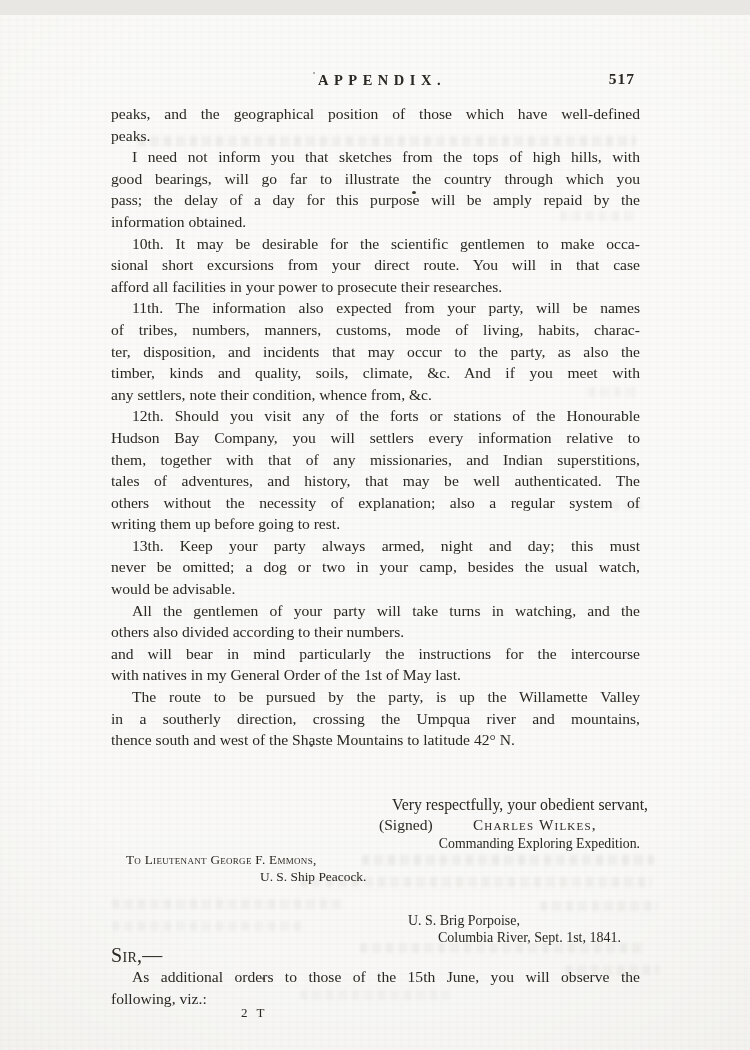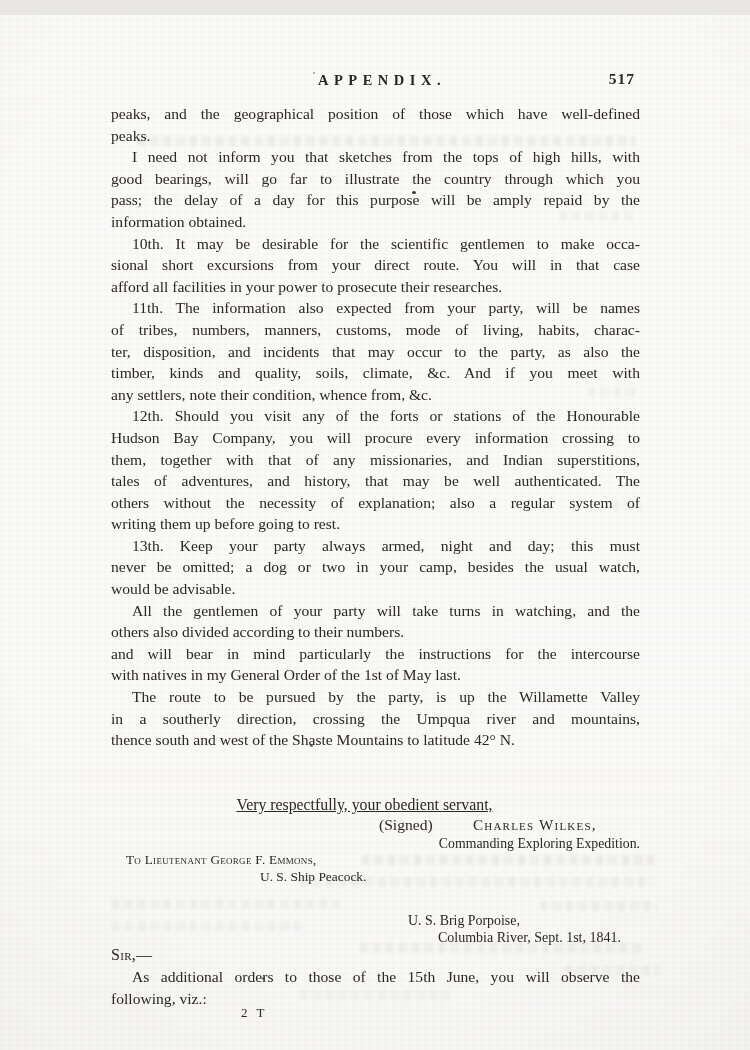--- a/index.html
+++ b/index.html
@@ -34,40 +34,40 @@
   .body-text{position:absolute;left:111px;top:88px;width:529px;}
   .letter2-text{position:absolute;left:111px;top:951px;width:529px;}
   .line{
     height:21.6px;line-height:21.6px;font-size:15.6px;
     white-space:normal;
   }
   .line.j{text-align:justify;text-align-last:justify;}
   .line.ind{text-indent:21px;}
   
   .valediction{
-    position:absolute;left:100px;top:779px;width:529px;
-    text-align:center;font-size:15.8px;line-height:21px;text-decoration:underline;
+    position:absolute;left:119px;top:779px;width:529px;
+    text-align:right;font-size:15.8px;line-height:21px;
   }
   .signed-label{position:absolute;left:379px;top:800px;font-size:15.6px;line-height:20px;}
   .signature-name{
     position:absolute;left:473px;top:800px;
     font-size:15.2px;letter-spacing:1.2px;line-height:20px;text-align:right;
   }
   .signature-title{
     position:absolute;right:110px;top:820px;
     font-size:13.8px;line-height:18px;
   }
   .sc{font-variant:small-caps;}
   
   .addressee-1{position:absolute;left:126px;top:836px;font-size:13.2px;line-height:17px;letter-spacing:.3px;}
   .addressee-2{position:absolute;left:260px;top:853px;font-size:13.4px;line-height:17px;}
   
   .ship-line{position:absolute;left:408px;top:897px;font-size:13.9px;line-height:18px;}
   .date-line{position:absolute;left:438px;top:914px;font-size:14px;line-height:18px;}
-  .salutation{position:absolute;left:111px;top:930px;font-size:16px;line-height:20px;letter-spacing:.3px;}
+  .salutation{position:absolute;left:111px;top:930px;font-size:20px;line-height:20px;letter-spacing:.3px;}
   .printers-mark{position:absolute;left:241px;top:990px;font-size:13px;letter-spacing:3px;line-height:16px;}
   
   .ghost{
     position:absolute;height:10px;border-radius:3px;
     filter:blur(1.6px);opacity:.5;pointer-events:none;
     background:repeating-linear-gradient(90deg,
       rgba(100,96,86,.17) 0 7px, rgba(100,96,86,.02) 7px 12px,
       rgba(100,96,86,.13) 12px 21px, rgba(100,96,86,.02) 21px 26px);
   }
   
@@ -109,21 +109,21 @@
       <div class="line">information obtained.</div>
       <div class="line j ind">10th. It may be desirable for the scientific gentlemen to make occa-</div>
       <div class="line j">sional short excursions from your direct route. You will in that case</div>
       <div class="line">afford all facilities in your power to prosecute their researches.</div>
       <div class="line j ind">11th. The information also expected from your party, will be names</div>
       <div class="line j">of tribes, numbers, manners, customs, mode of living, habits, charac-</div>
       <div class="line j">ter, disposition, and incidents that may occur to the party, as also the</div>
       <div class="line j">timber, kinds and quality, soils, climate, &amp;c. And if you meet with</div>
       <div class="line">any settlers, note their condition, whence from, &amp;c.</div>
       <div class="line j ind">12th. Should you visit any of the forts or stations of the Honourable</div>
-      <div class="line j">Hudson Bay Company, you will procure every information crossing to</div>
+      <div class="line j">Hudson Bay Company, you will settlers every information relative to</div>
       <div class="line j">them, together with that of any missionaries, and Indian superstitions,</div>
       <div class="line j">tales of adventures, and history, that may be well authenticated. The</div>
       <div class="line j">others without the necessity of explanation; also a regular system of</div>
       <div class="line">writing them up before going to rest.</div>
       <div class="line j ind">13th. Keep your party always armed, night and day; this must</div>
       <div class="line j">never be omitted; a dog or two in your camp, besides the usual watch,</div>
       <div class="line">would be advisable.</div>
       <div class="line j ind">All the gentlemen of your party will take turns in watching, and the</div>
       <div class="line">others also divided according to their numbers.</div>
       <div class="line j">and will bear in mind particularly the instructions for the intercourse</div>

